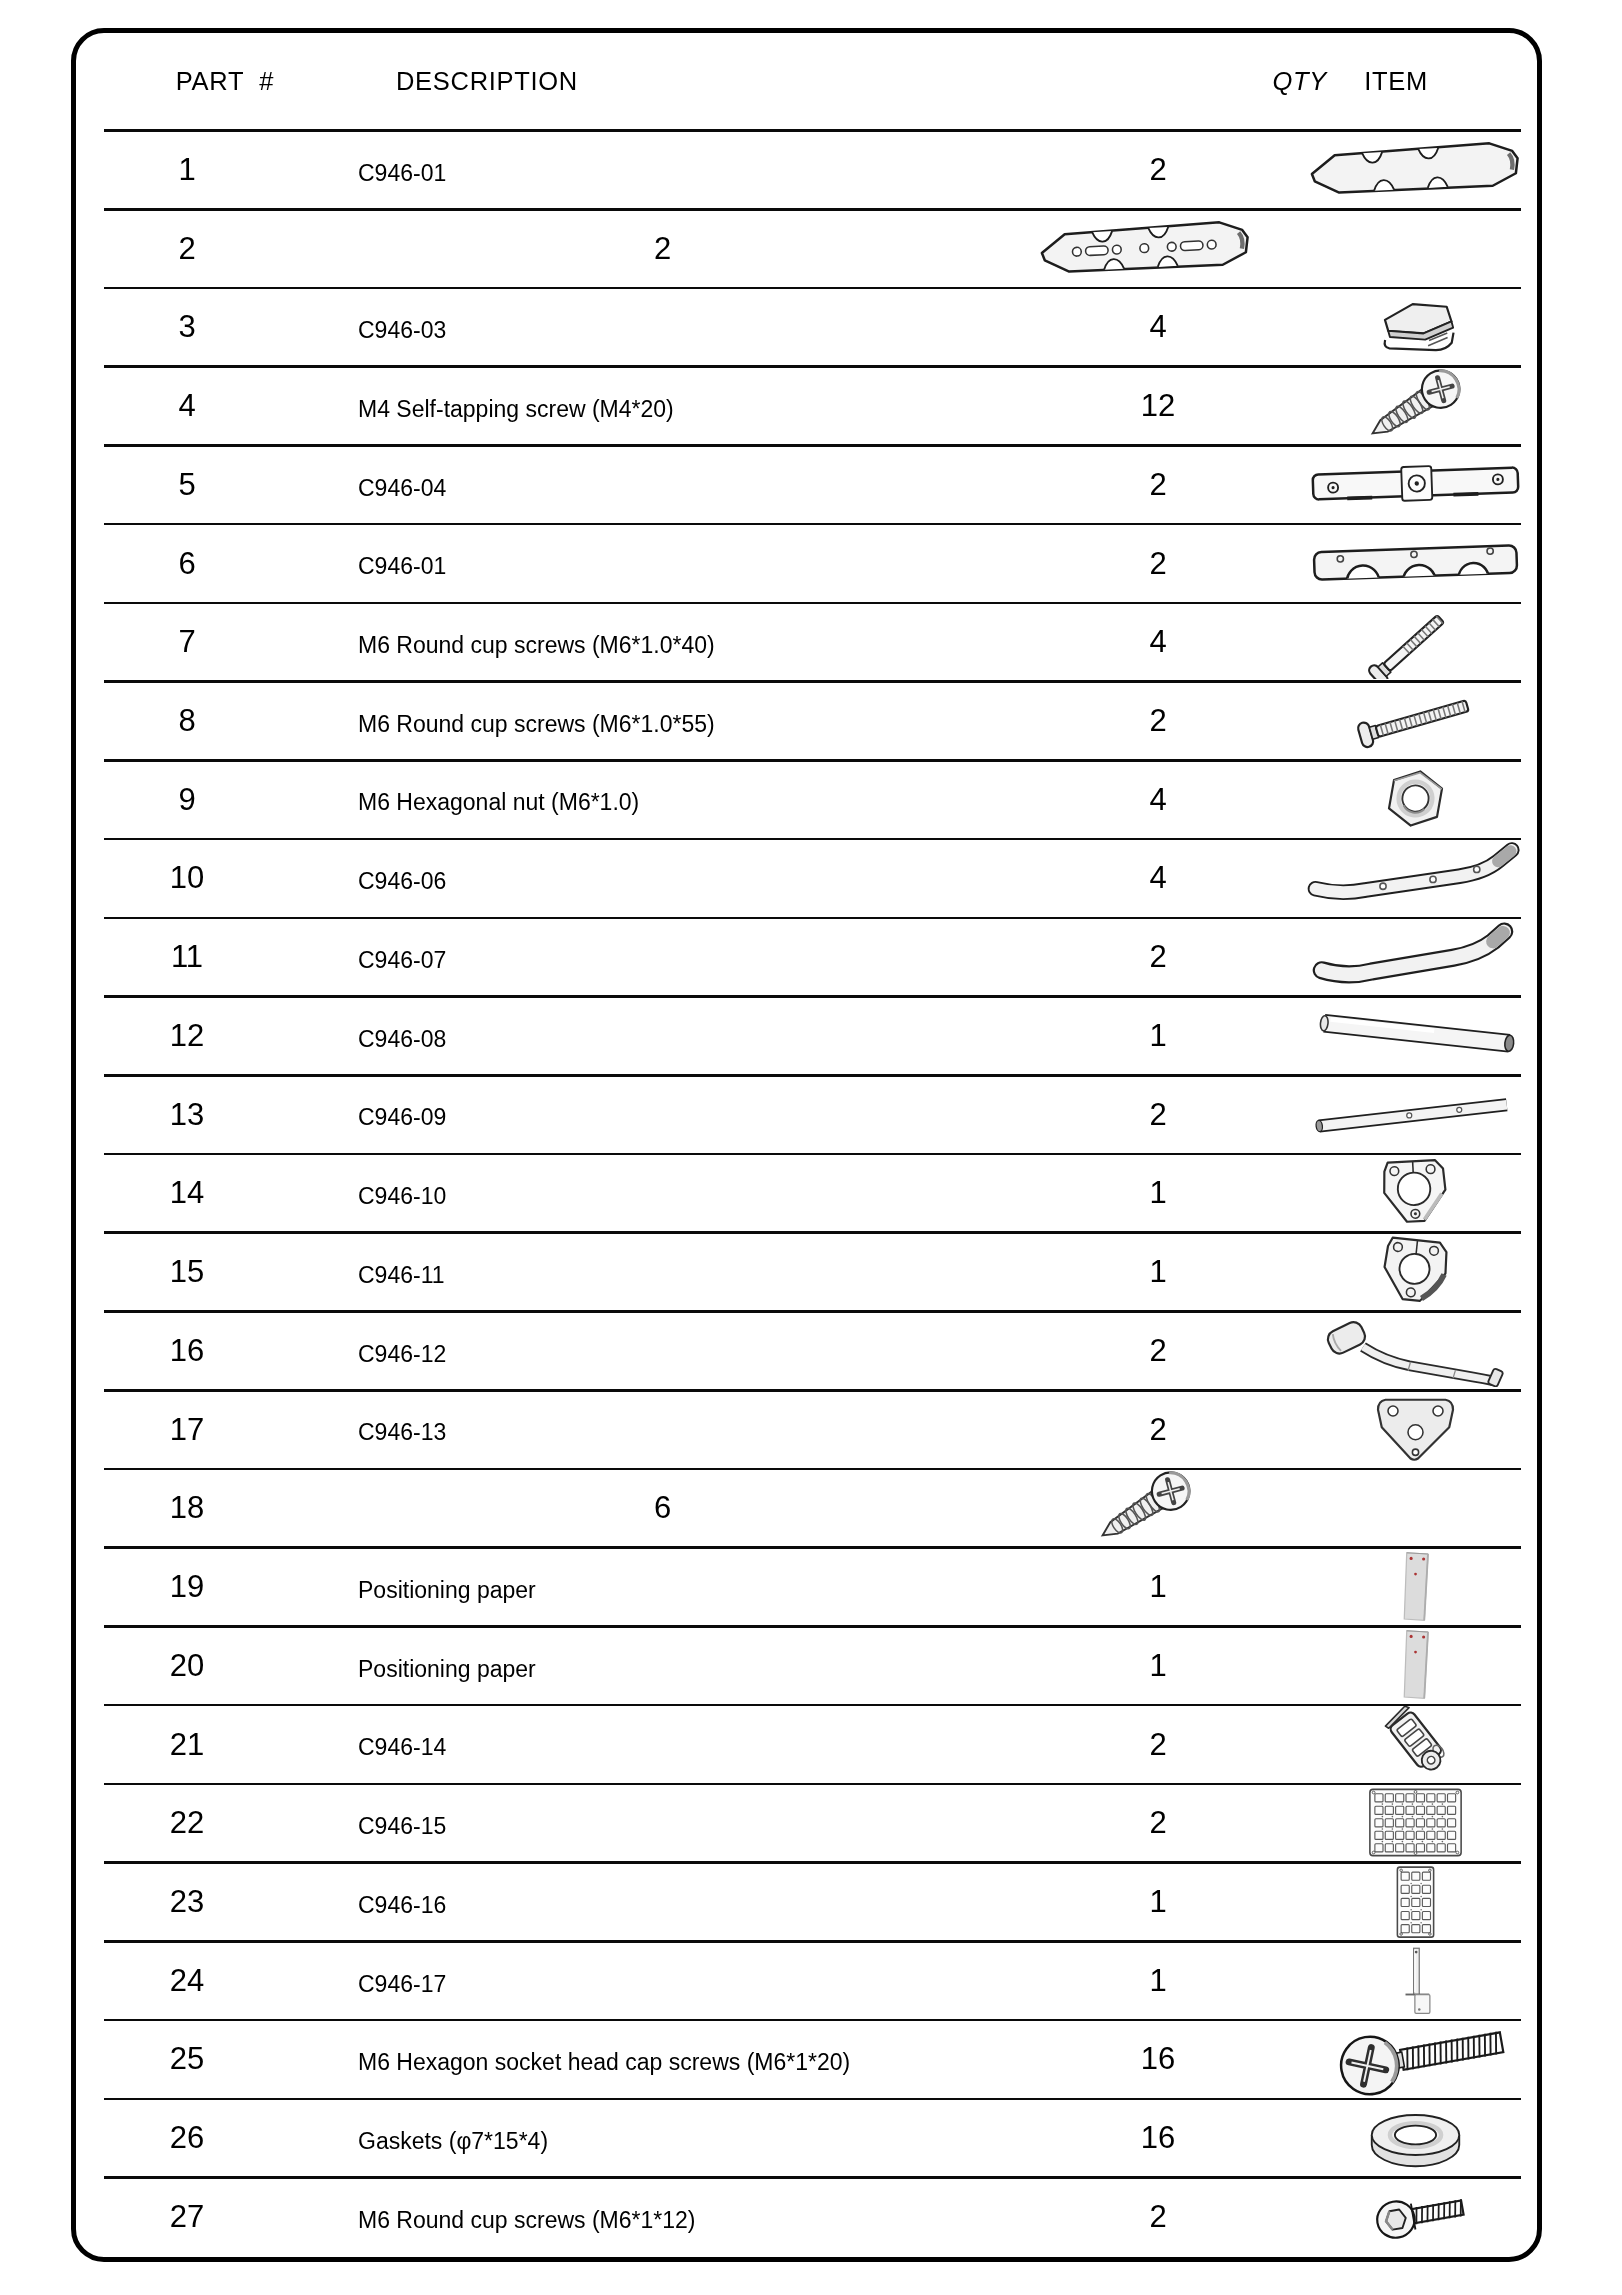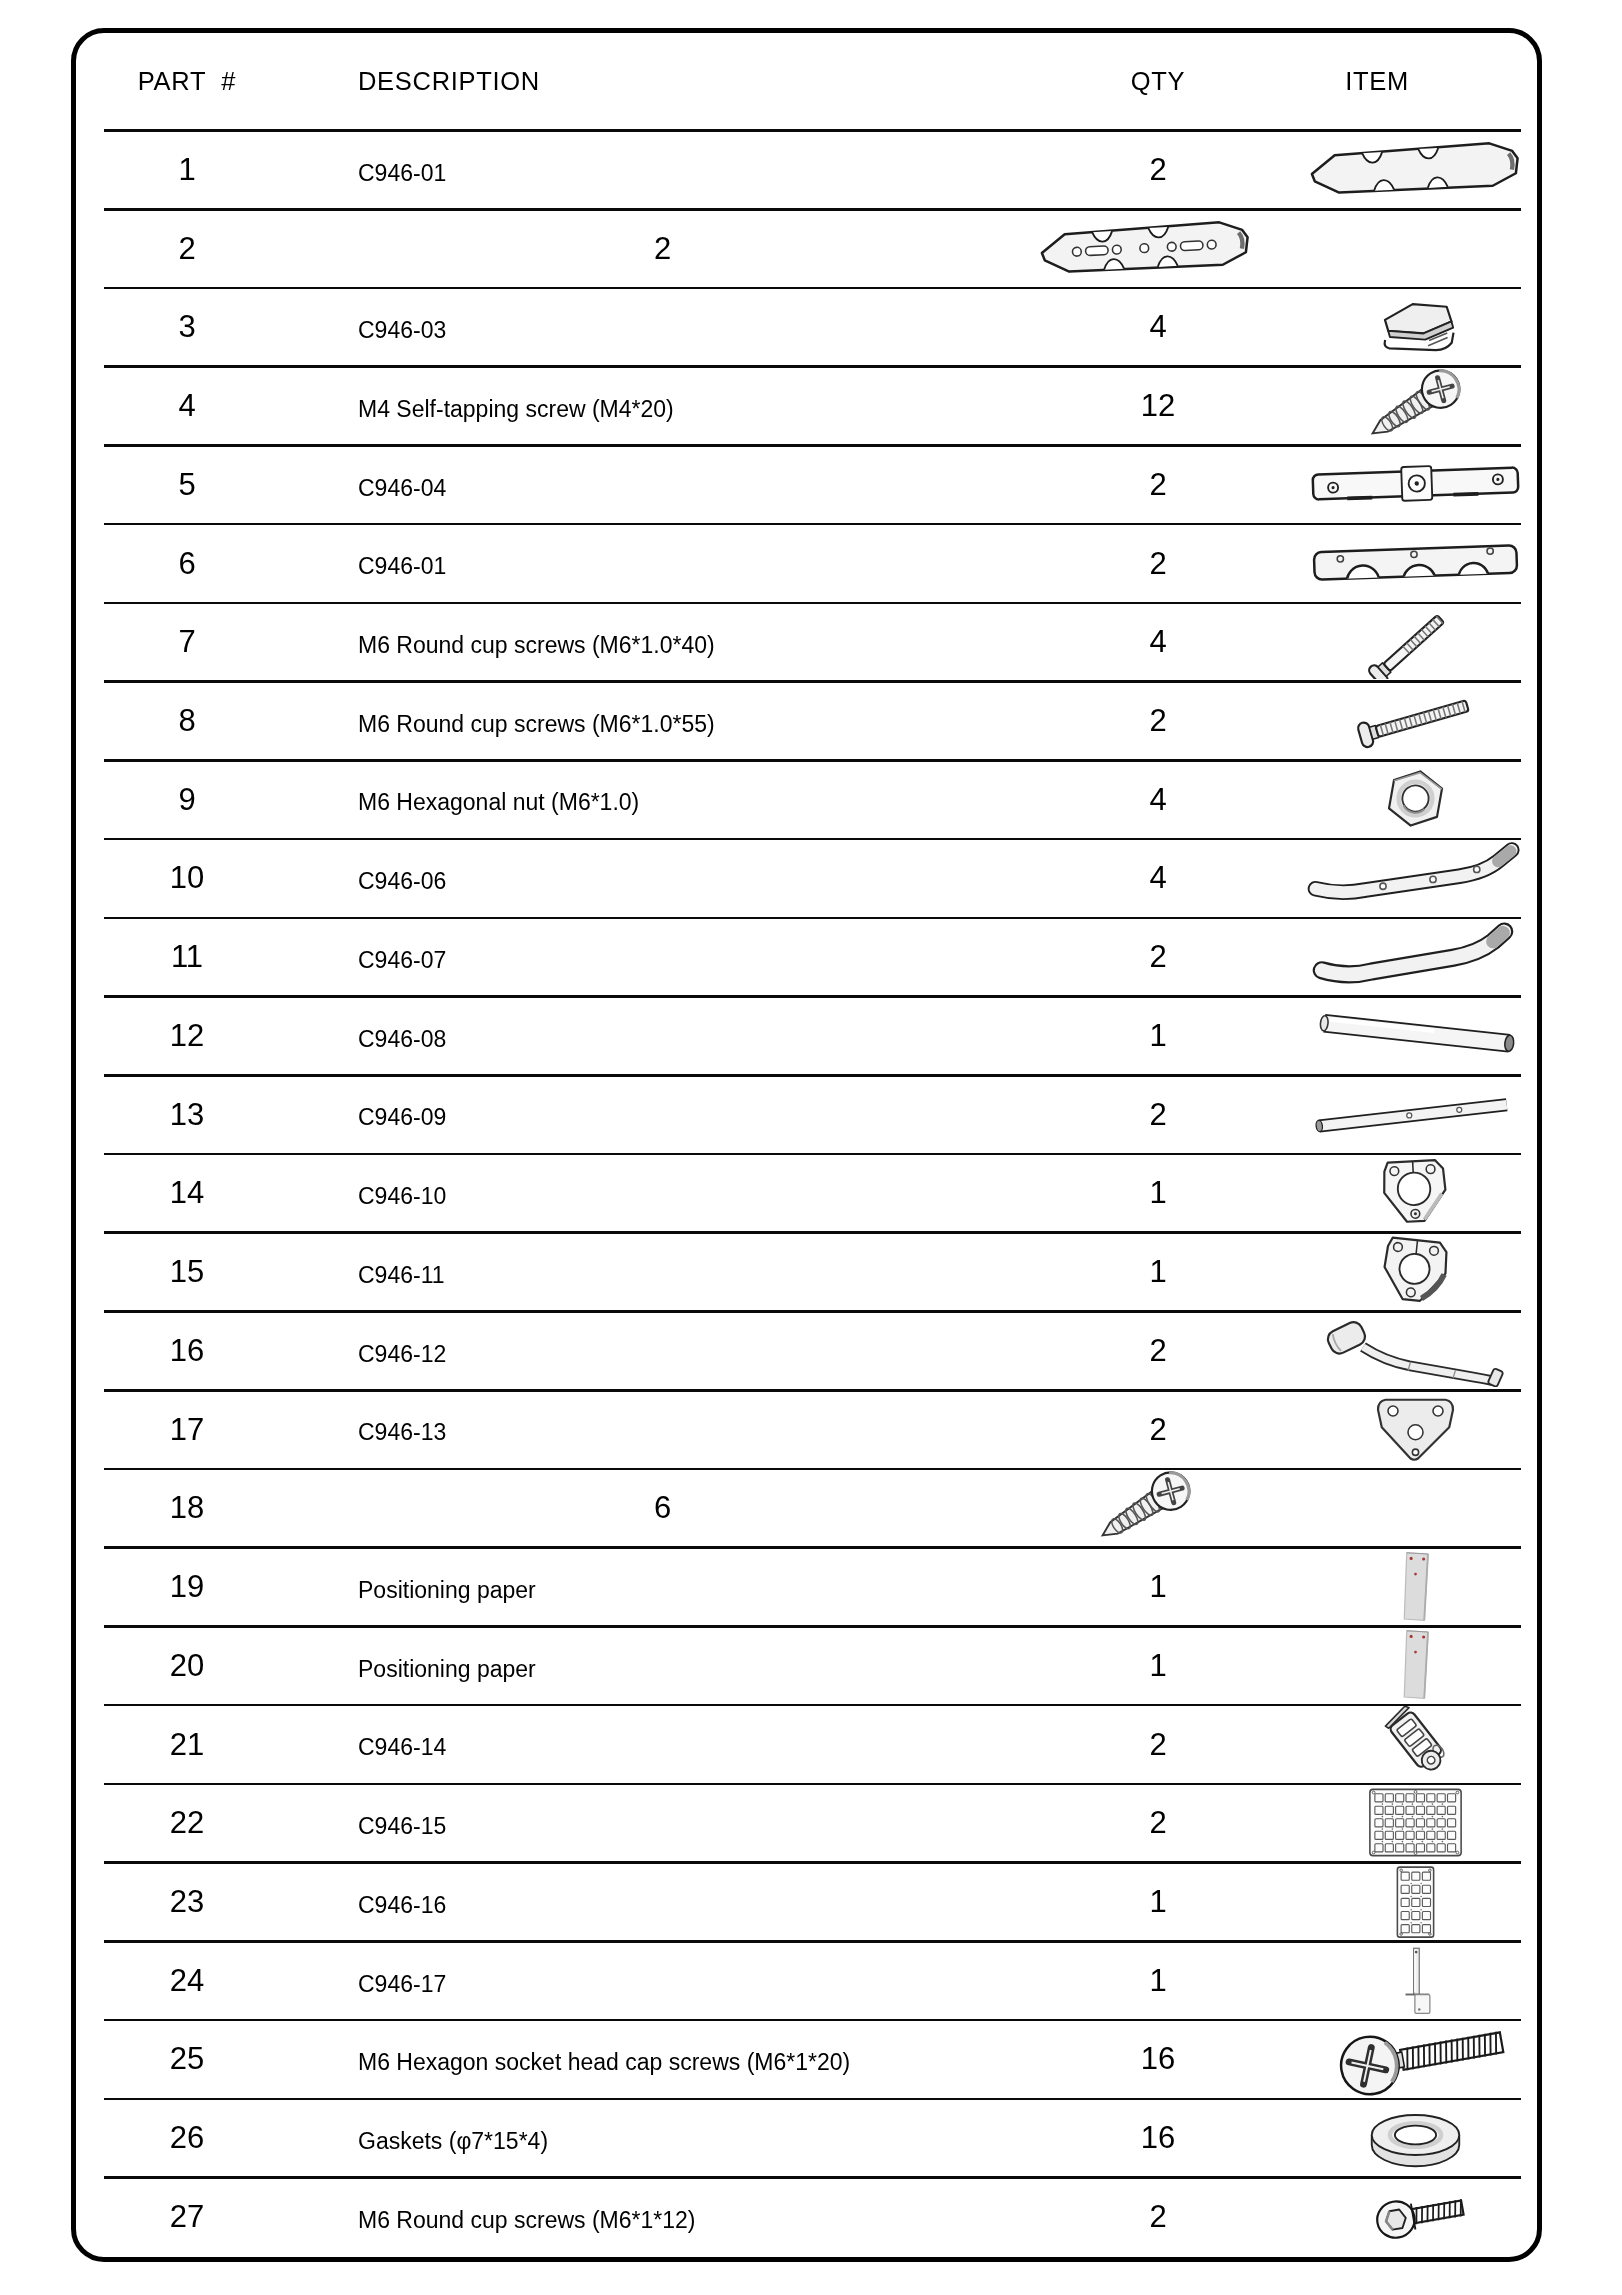--- a/index.html
+++ b/index.html
@@ -8,26 +8,26 @@
     font-family:"Liberation Sans", sans-serif;color:#000;
     -webkit-font-smoothing:antialiased;
   }
   .sheet{
     position:absolute;left:71px;top:27.5px;width:1471px;height:2234px;
     border:5.9px solid #000;border-radius:33px;box-sizing:border-box;
     background:#fff;display:flex;flex-direction:column;overflow:hidden;
   }
   .hdr{
     flex:0 0 98px;display:grid;grid-template-columns:222px 729px 262px 1fr;
-    align-items:center;font-size:25.5px;letter-spacing:0.7px;font-stretch:condensed;
+    align-items:center;font-size:25.5px;letter-spacing:0.7px;font-stretch:condensed;margin-left:38px;
   }
   .hdr .hc{white-space:pre;}
   .hdr .part-h{text-align:center;}
   .hdr .desc-h{padding-left:60px;}
-  .hdr .qty-h{text-align:center;}
+  .hdr .qty-h{text-align:right;font-style:italic;}
   .hdr .item-h{text-align:center;padding-right:72px;}
   .rows{flex:1;display:flex;flex-direction:column;}
   .row{
     flex:1;position:relative;display:grid;
     grid-template-columns:222px 729px 262px 1fr;align-items:center;
   }
   .row::before{
     content:"";position:absolute;left:27.5px;right:15.7px;top:-1.3px;height:2.6px;
     background:#0a0a0a;
   }

